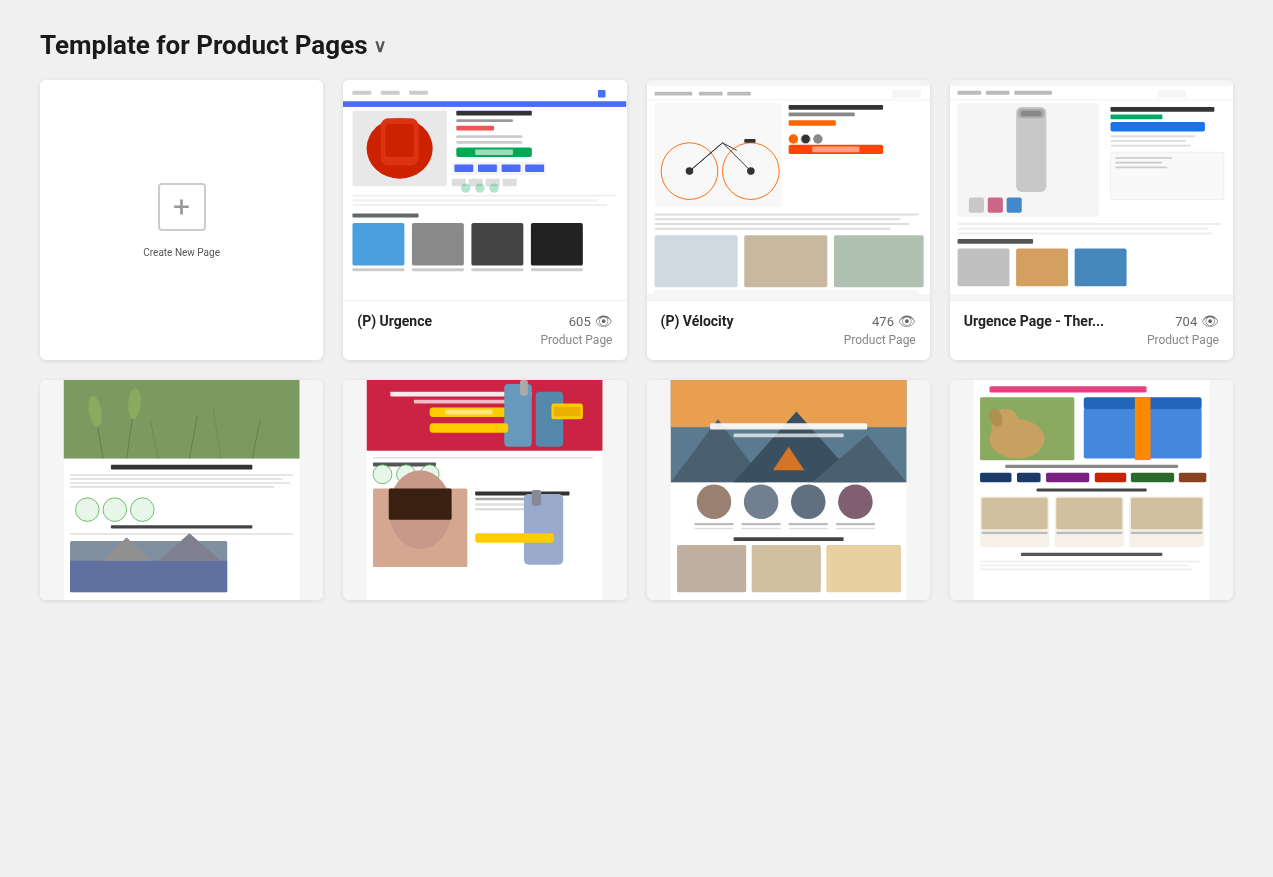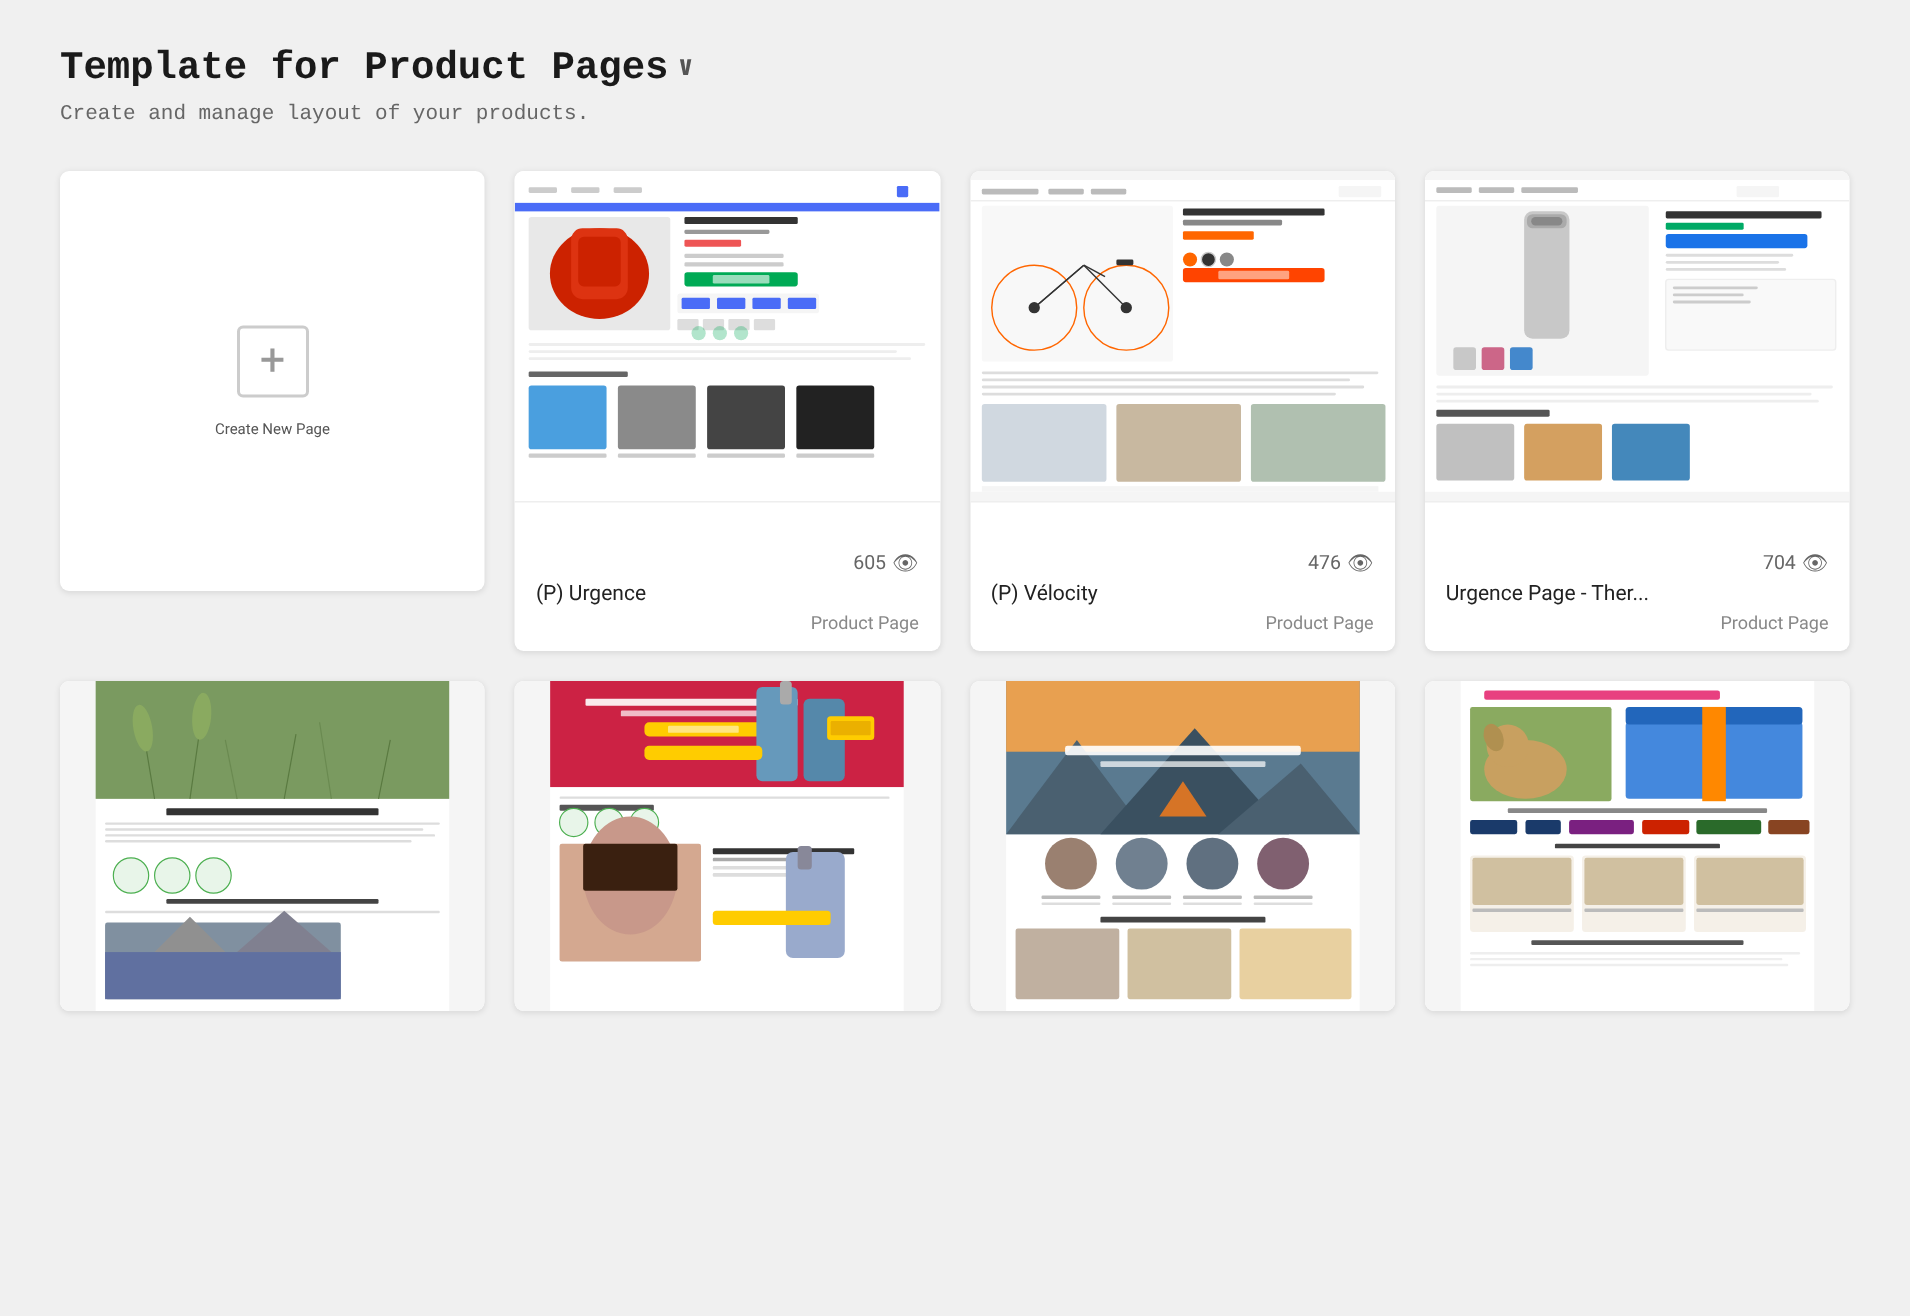--- a/index.html
+++ b/index.html
@@ -6,22 +6,21 @@
     body {
       font-family: -apple-system, BlinkMacSystemFont, 'Segoe UI', Roboto, sans-serif;
       background: #f0f0f0;
       color: #333;
       min-height: 877px;
     }
     .page-wrapper {
       padding: 30px 40px;
     }
     .page-header {
-      margin-bottom: 30px;
-      font-family: Liberation Mono, monospace;
+      margin-bottom: 20px;
     }
     .page-title {
       font-size: 26px;
       font-weight: 700;
       color: #1a1a1a;
       display: flex;
       align-items: center;
       gap: 6px;
       margin-bottom: 8px;
     }
@@ -53,23 +52,22 @@
       border-top: 1px solid #eee;
     }
     .card-title-row {
       display: flex;
       justify-content: space-between;
       align-items: center;
       margin-bottom: 4px;
     }
     .card-name {
       font-size: 14px;
-      font-weight: 400;
+      font-weight: 700;
       color: #222;
-      margin-top: 41px;
     }
     .card-views {
       display: flex;
       align-items: center;
       gap: 4px;
       font-size: 13px;
       color: #666;
     }
     .eye-icon {
       font-size: 14px;
@@ -129,21 +127,20 @@
   </style>
 </head>
 <body>
 
 <div class="page-wrapper">
   <div class="page-header">
     <div class="page-title">
       <span>Template for Product Pages</span>
       <span class="chevron-icon">∨</span>
     </div>
-    <div class="page-subtitle">Create and manage layout of your products.</div>
   </div>
 
   <div class="template-grid">
 
     <div class="create-card">
       <div class="plus-icon">+</div>
       <div class="create-label">Create New Page</div>
     </div>
 
     <div class="card">

